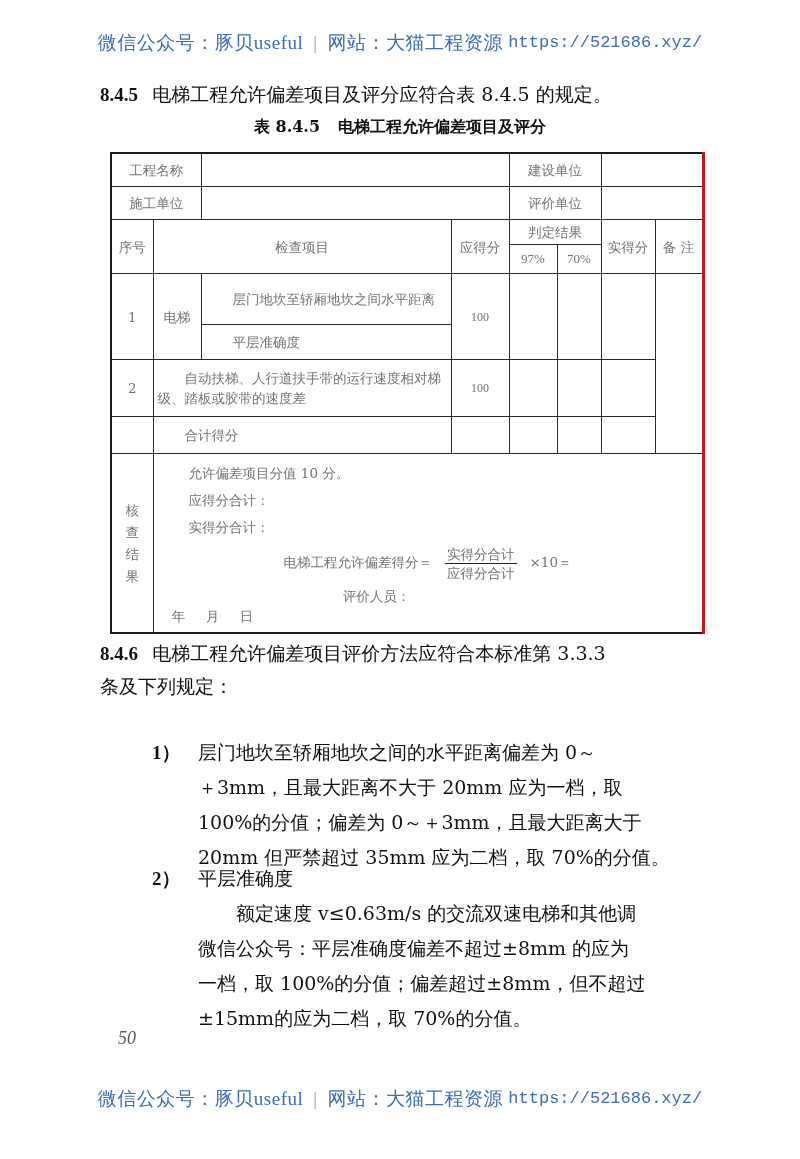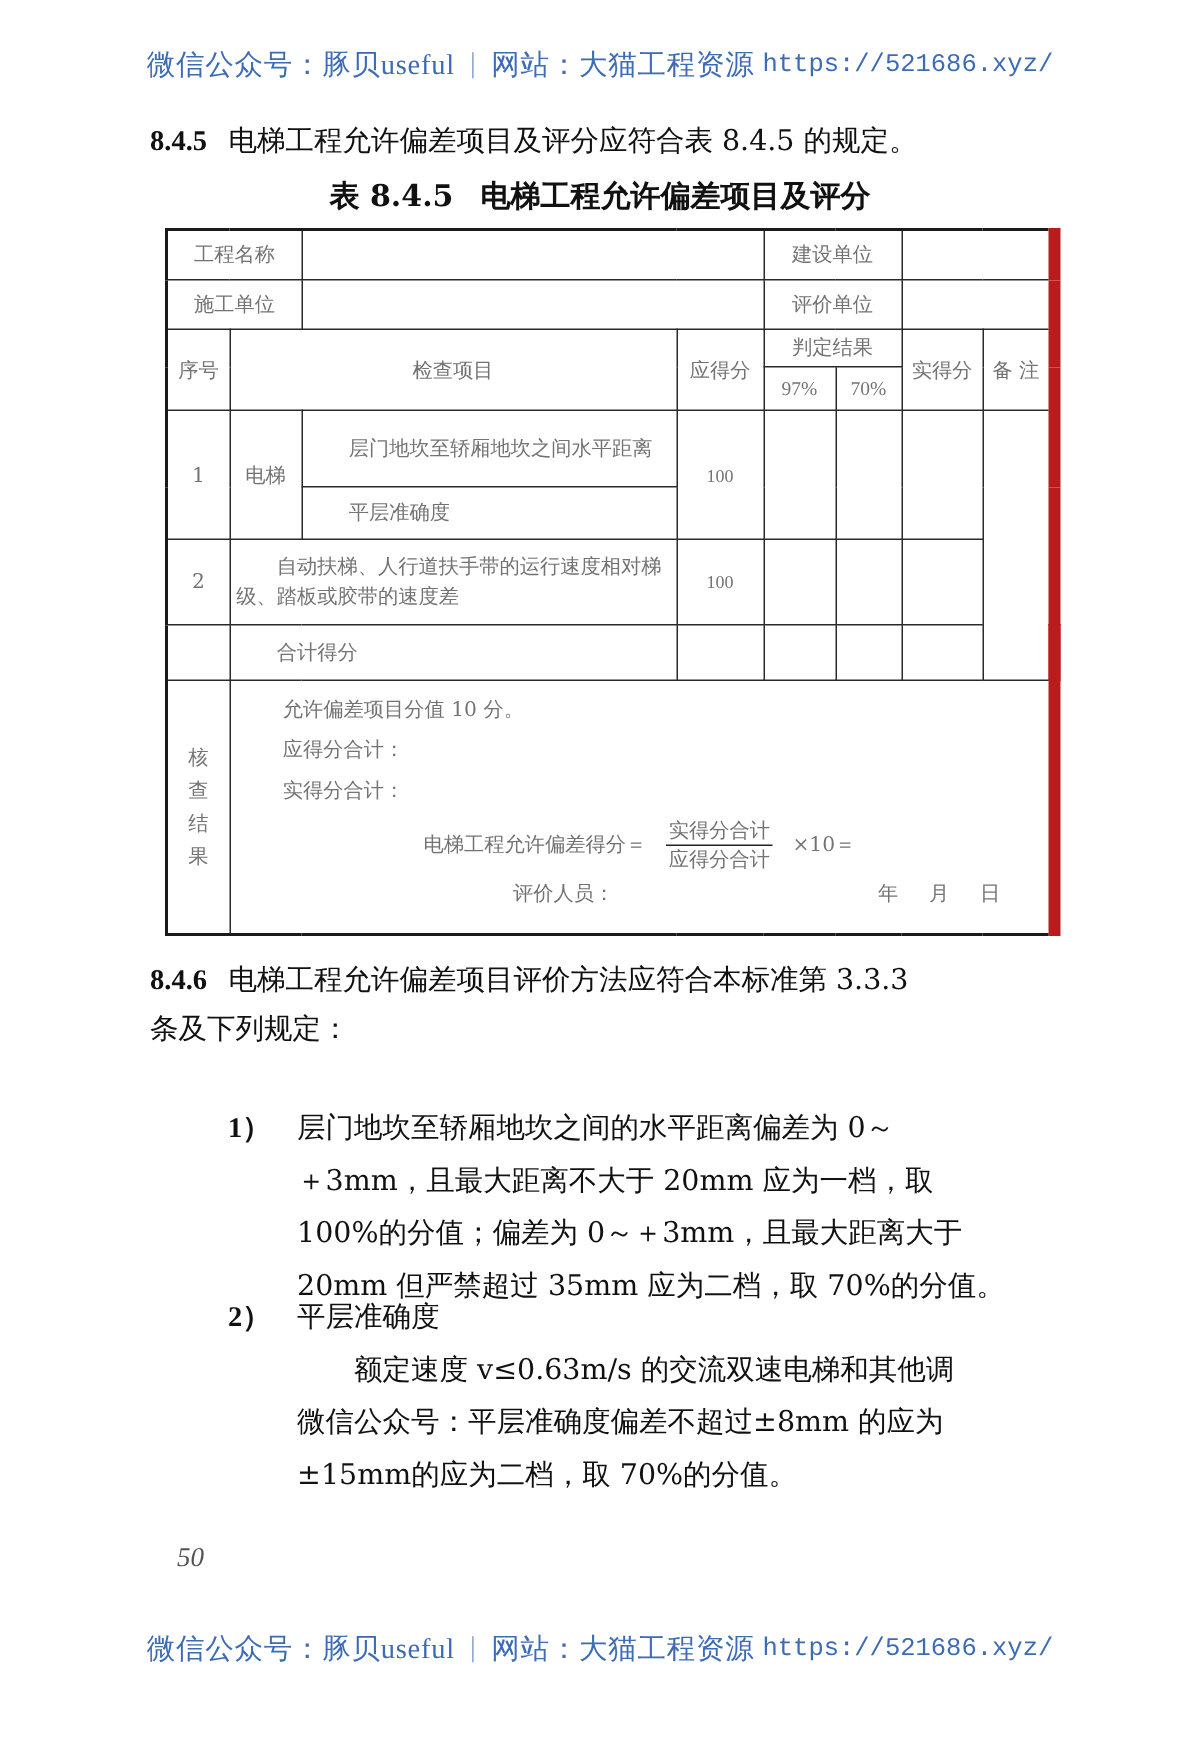--- a/index.html
+++ b/index.html
@@ -57,21 +57,21 @@
   }
   .cn{font-family:"DejaVu Serif",serif;}
 
   #clause-845{
     left:100px;top:78px;width:620px;
   }
   #table-caption{
     position:absolute;
     left:110px;top:117px;width:580px;
     text-align:center;
-    font-size:20px;
+    font-size:16px;
     font-weight:bold;
     font-family:"DejaVu Serif",serif;
   }
   #table-caption .gap{display:inline-block;width:18px;}
 
   
   #eval-table{
     position:absolute;
     left:110px;top:152px;
     width:580px;
@@ -81,21 +81,21 @@
     font-size:13.5px;
     color:#737373;
   }
   #eval-table td{
     border:1px solid #2a2a2a;
     padding:2px 4px;
     vertical-align:middle;
     line-height:20px;
   }
   #eval-table .outer-l{border-left:2px solid #1a1a1a;}
-  #eval-table .outer-r{border-right:8px solid #b91c1c;}
+  #eval-table .outer-r{border-right:3px solid #b91c1c;}
   #eval-table .outer-t{border-top:2px solid #1a1a1a;}
   #eval-table .outer-b{border-bottom:2px solid #1a1a1a;}
   .c{text-align:center;}
   .l{text-align:left;}
   .nowrap{white-space:nowrap;}
   .vert{
     letter-spacing:0;
     line-height:22px;
     word-break:break-all;
     text-align:right;
@@ -127,20 +127,21 @@
     vertical-align:middle;
     text-align:center;
     margin:0 13px;
   }
   .frac .top{border-bottom:1px solid #222;padding:0 2px;display:block;line-height:18px;}
   .frac .bot{padding:0 2px;display:block;line-height:18px;}
   .sign-row{
     display:flex;
     justify-content:space-between;
     padding:2px 14px 2px 0;
+    flex-direction:column;
   }
   .sign-row .people{margin-left:35%;}
   .sign-row .ymd span{display:inline-block;width:34px;text-align:center;}
 
   
   #clause-846{left:100px;top:637px;width:620px;}
   #clause-846 .ln{white-space:nowrap;}
 
   .lvl1{
     position:absolute;
@@ -306,20 +307,21 @@
       <span class="ln">20mm 但严禁超过 35mm 应为二档，取 70%的分值。</span>
     </span>
   </div>
 
   <div class="sub" style="left:152px;top:861px;width:560px;">
     <span class="marker">2）</span>
     <span class="body cn" style="padding-left:46px;display:block;">
       <span class="ln">平层准确度</span>
       <span class="ln" style="text-indent:2em;">额定速度 v≤0.63m/s 的交流双速电梯和其他调</span>
       <span class="ln">微信公众号：平层准确度偏差不超过±8mm 的应为</span>
+      <span class="ln">一档，取 100%的分值；偏差超过±8mm，但不超过</span>
       <span class="ln">±15mm的应为二档，取 70%的分值。</span>
     </span>
   </div>
 
   <div id="page-number">50</div>
 
   <div class="watermark" id="wm-bottom">
     <span class="seg">微信公众号：豚贝useful</span><span class="bar">|</span><span class="seg">网站：大猫工程资源</span>&nbsp;<span class="url">https://521686.xyz/</span>
   </div>
 

